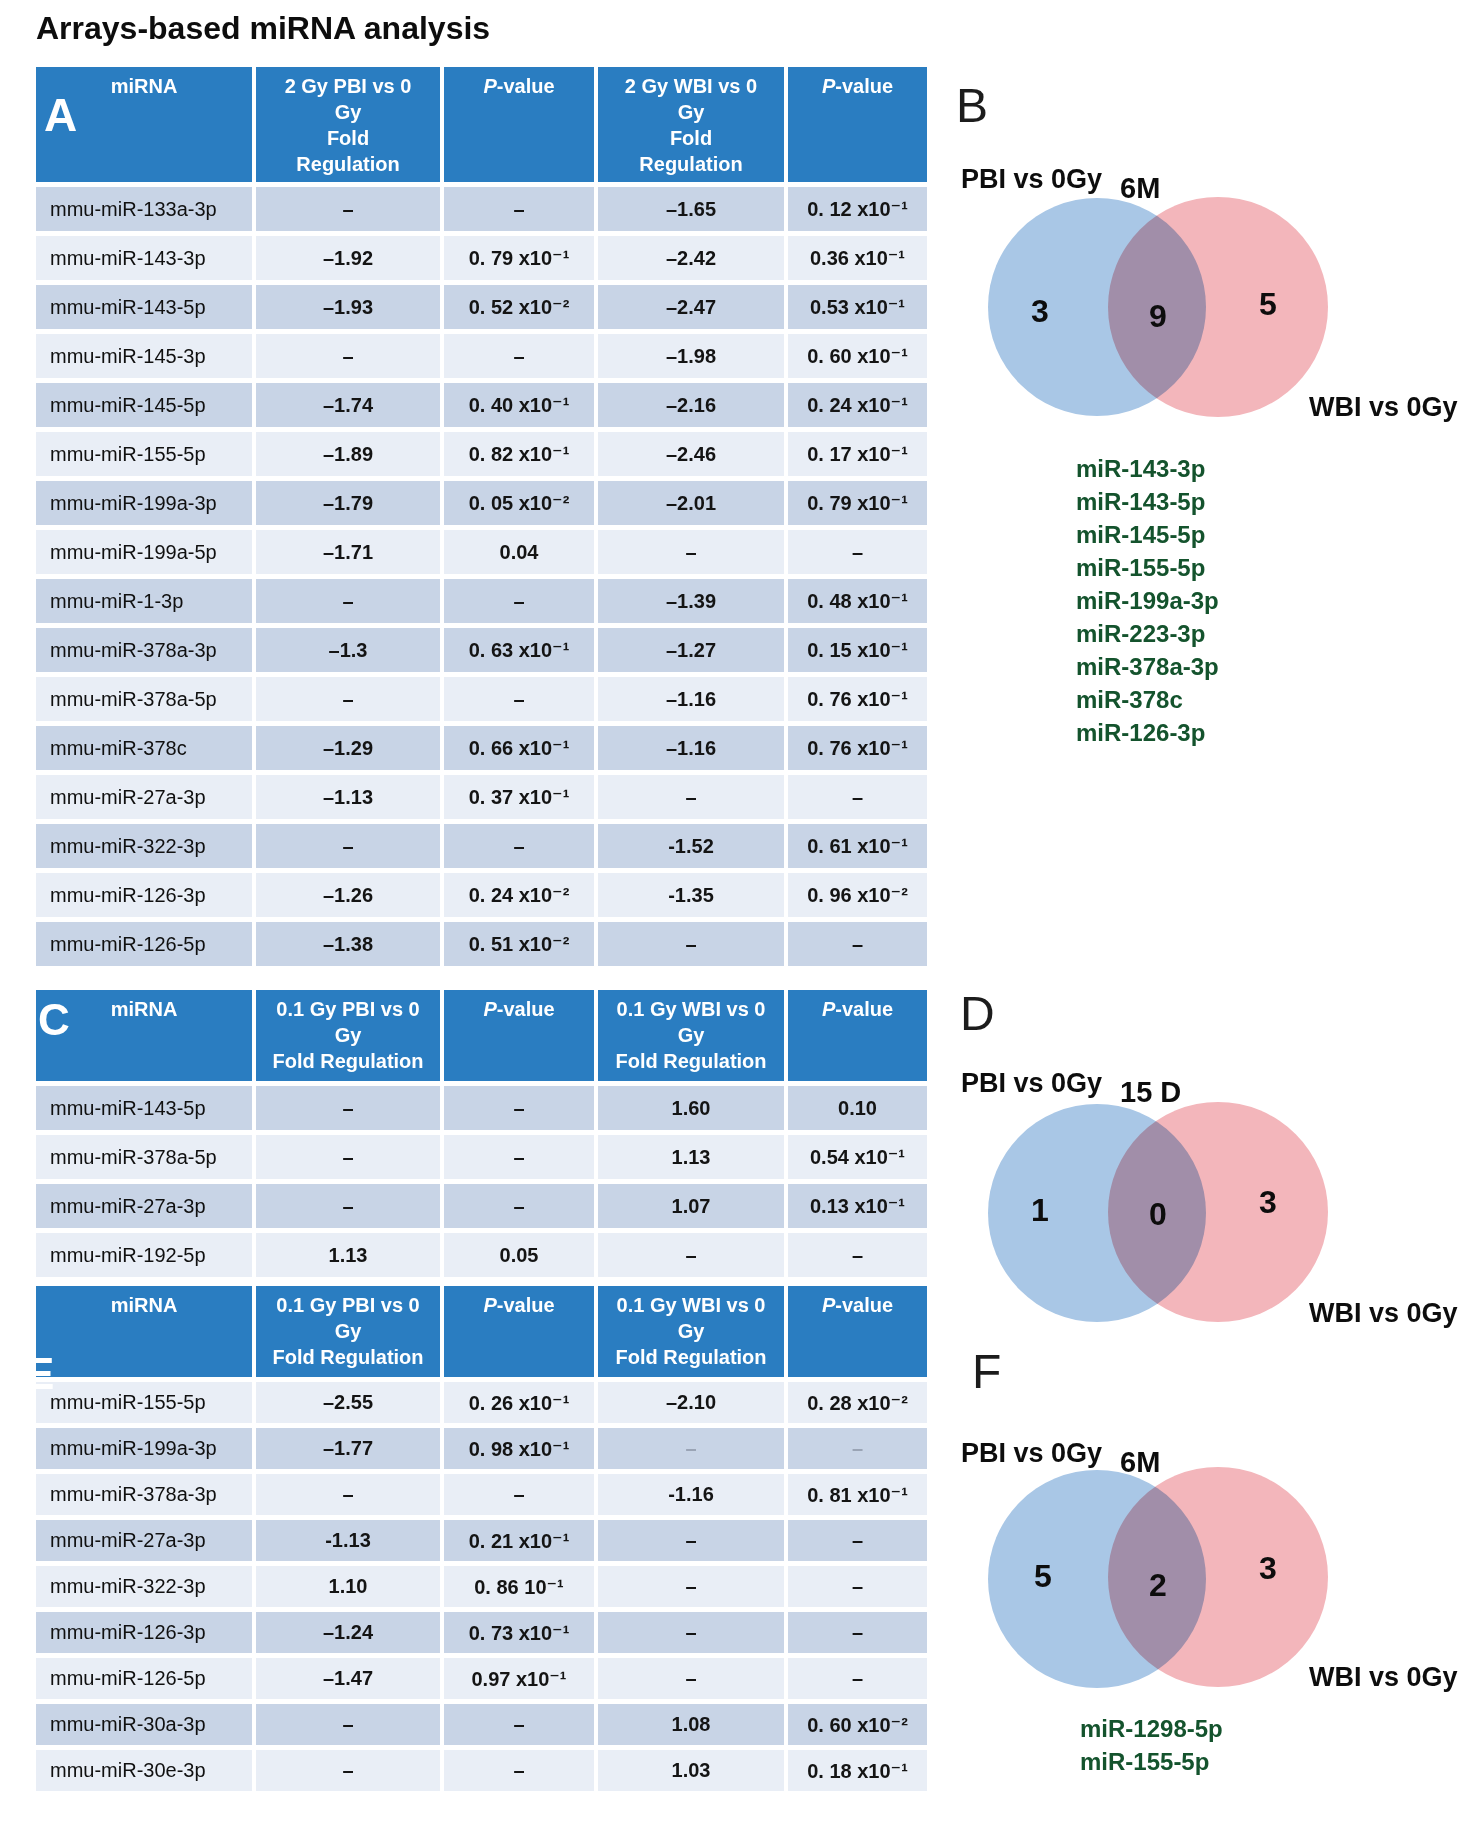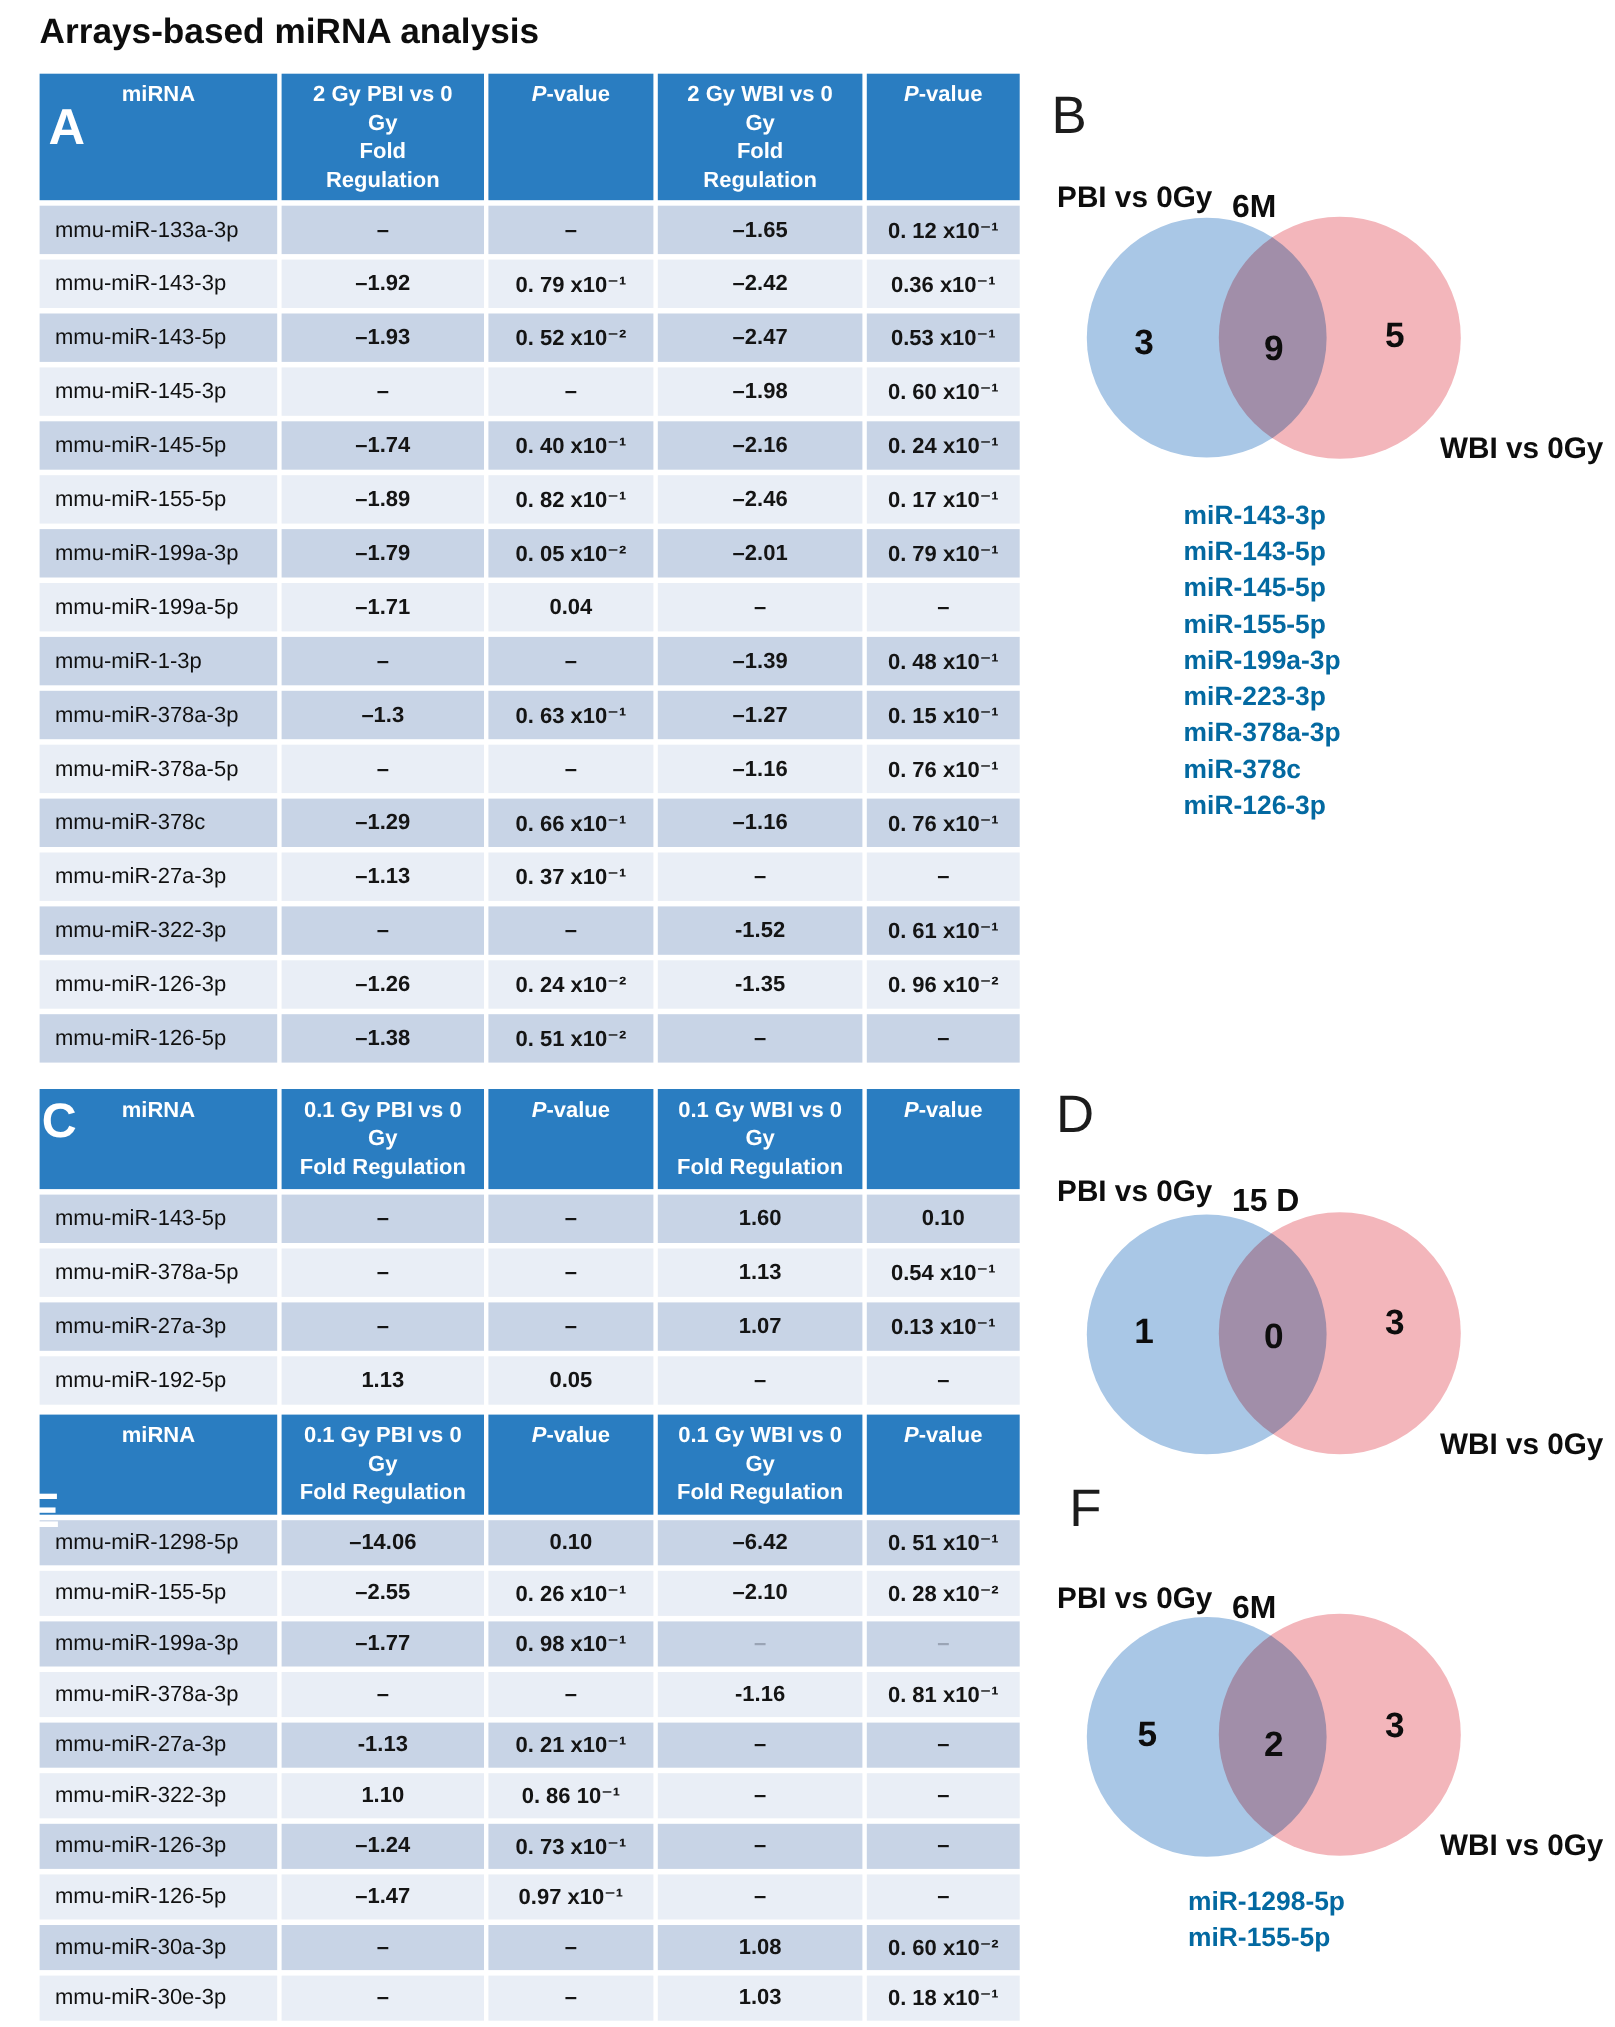--- a/index.html
+++ b/index.html
@@ -29,21 +29,21 @@
 
   
   .venn{position:absolute;width:588px;}
   .pletter{position:absolute;font-size:48px;font-weight:400;color:#1c1c1c;line-height:1;}
   .vlabel{position:absolute;font-size:27px;font-weight:bold;color:#0d0d0d;white-space:nowrap;margin-left:36px;}
   .vtime{position:absolute;font-size:29px;font-weight:bold;color:#0d0d0d;white-space:nowrap;}
   .circle{position:absolute;border-radius:50%;mix-blend-mode:multiply;}
   .circle.blue{width:218px;height:218px;background:#A9C7E6;}
   .circle.pink{width:220px;height:220px;background:#F3B6BB;}
   .vnum{position:absolute;font-size:32px;font-weight:bold;color:#0d0d0d;width:24px;text-align:center;z-index:2;}
-  .vlist{position:absolute;font-size:24px;font-weight:bold;color:#0369a1;line-height:33px;white-space:nowrap;}
+  .vlist{position:absolute;font-size:24px;font-weight:bold;color:#14532d;line-height:33px;white-space:nowrap;}
 </style>
 </head>
 <body>
 
 <div class="canvas">
 
   <div class="title">Arrays-based miRNA analysis</div>
 
   <div class="tablewrap ta" style="left:32px;top:62px;width:895px;">
       <table class="mtable">
@@ -255,27 +255,20 @@
 Gy
 Fold Regulation</th>
             <th><i>P</i>-value</th>
             <th>0.1 Gy WBI  vs 0
 Gy
 Fold Regulation</th>
             <th><i>P</i>-value</th>
           </tr>
         </thead>
         <tbody>
-          <tr class="odd">
-            <td class="name">mmu-miR-1298-5p</td>
-            <td class="num">–14.06</td>
-            <td class="num">0.10</td>
-            <td class="num">–6.42</td>
-            <td class="num">0. 51 x10⁻¹</td>
-          </tr>
           <tr class="even">
             <td class="name">mmu-miR-155-5p</td>
             <td class="num">–2.55</td>
             <td class="num">0. 26 x10⁻¹</td>
             <td class="num">–2.10</td>
             <td class="num">0. 28 x10⁻²</td>
           </tr>
           <tr class="odd">
             <td class="name">mmu-miR-199a-3p</td>
             <td class="num">–1.77</td>

